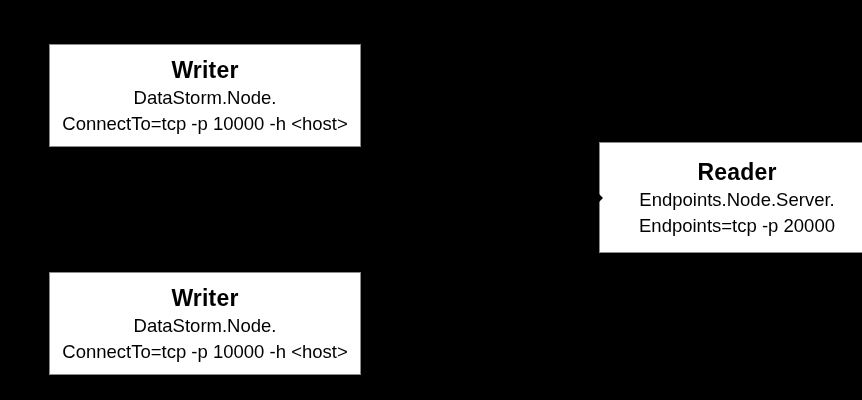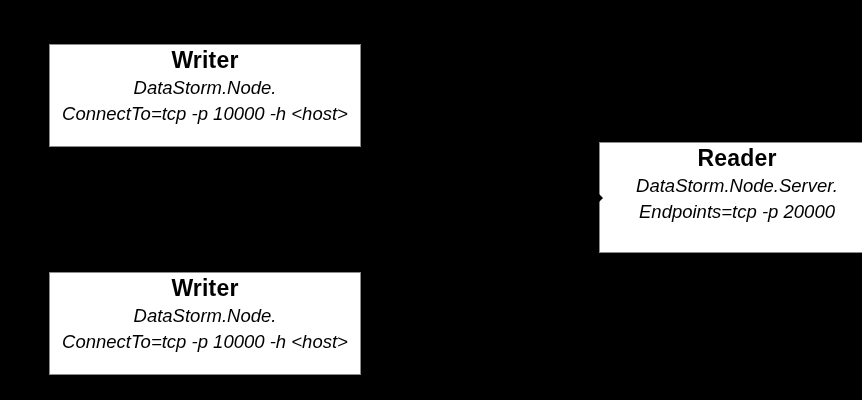--- a/index.html
+++ b/index.html
@@ -21,34 +21,34 @@
     background: var(--bg);
   }
   .node {
     position: absolute;
     background: var(--box-fill);
     border: 1px solid var(--box-border);
     color: var(--text);
     display: flex;
     flex-direction: column;
     align-items: center;
+    justify-content: center;
     text-align: center;
   }
   .node-writer-top    { left: 49px;  top: 44px;  width: 312px; height: 103px; }
   .node-reader        { left: 599px; top: 142px; width: 276px; height: 111px; }
   .node-writer-bottom { left: 49px;  top: 272px; width: 312px; height: 103px; }
   .node-title {
     font-size: 23px;
     font-weight: 700;
     line-height: 30px;
     letter-spacing: 0.2px;
   }
   .node-line {
     font-size: 18.5px;
-    font-style: italic;
     line-height: 26px;
     white-space: nowrap;
   }
   
   .arrow-tip {
     position: absolute;
     left: -1px;
     top: 50%;
     transform: translateY(-50%);
     width: 0; height: 0;
@@ -64,21 +64,21 @@
 
   <div class="node node-writer-top">
     <div class="node-title">Writer</div>
     <div class="node-line">DataStorm.Node.</div>
     <div class="node-line">ConnectTo=tcp -p 10000 -h &lt;host&gt;</div>
   </div>
 
   <div class="node node-reader">
     <span class="arrow-tip"></span>
     <div class="node-title">Reader</div>
-    <div class="node-line">DataStorm.Node.Server.</div>
+    <div class="node-line">Endpoints.Node.Server.</div>
     <div class="node-line">Endpoints=tcp -p 20000</div>
   </div>
 
   <div class="node node-writer-bottom">
     <div class="node-title">Writer</div>
     <div class="node-line">DataStorm.Node.</div>
     <div class="node-line">ConnectTo=tcp -p 10000 -h &lt;host&gt;</div>
   </div>
 
 </div>

